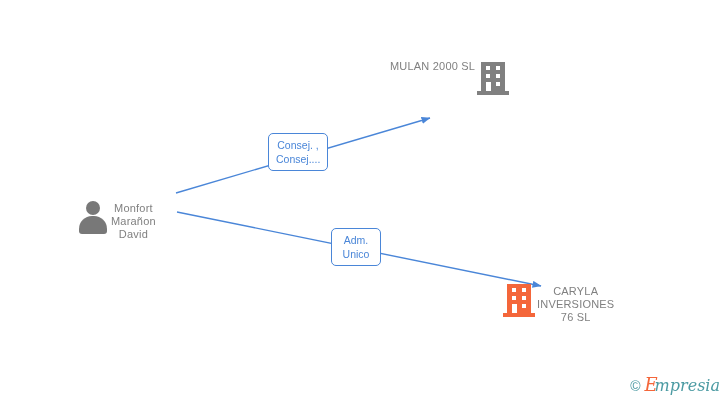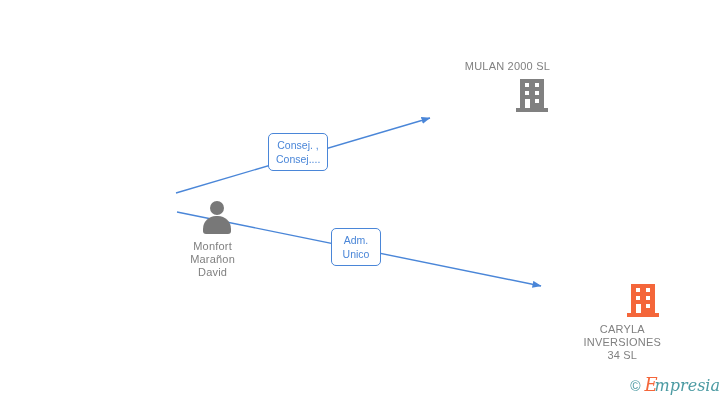--- a/index.html
+++ b/index.html
@@ -22,22 +22,22 @@
     left: 0;
     top: 0;
     width: 728px;
     height: 400px;
   }
 
   
   .node {
     position: absolute;
     display: flex;
-    flex-direction: column;
-    align-items: flex-end;
+    flex-direction: row;
+    align-items: flex-start;
     width: 160px;
   }
   .node-label {
     margin-top: 3px;
     font-size: 11px;
     line-height: 13px;
     color: #808080;
     text-align: center;
     letter-spacing: .2px;
     white-space: pre-line;
@@ -203,21 +203,21 @@
         <div class="bld-win" style="left:15px; top:4px;"></div>
         <div class="bld-win" style="left:5px;  top:12px;"></div>
         <div class="bld-win" style="left:15px; top:12px;"></div>
         <div class="bld-win" style="left:15px; top:20px;"></div>
         <div class="bld-door"></div>
       </div>
       <div class="bld bld-base" style="background:#f4663a;"></div>
     </div>
     <div class="node-label">CARYLA
 INVERSIONES
-34  SL</div>
+76  SL</div>
   </div>
 
   <div id="watermark">
     <span class="wm-c">©</span>
     <span>
       <span class="wm-e">E</span><span class="wm-rest">mpresia</span>
     </span>
   </div>
 
 </div>

